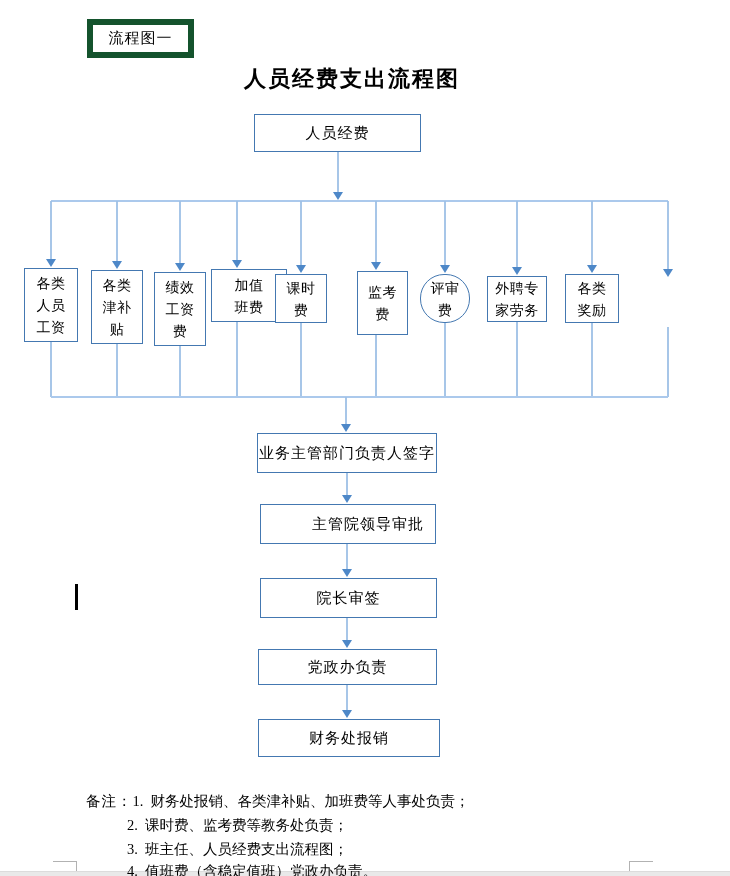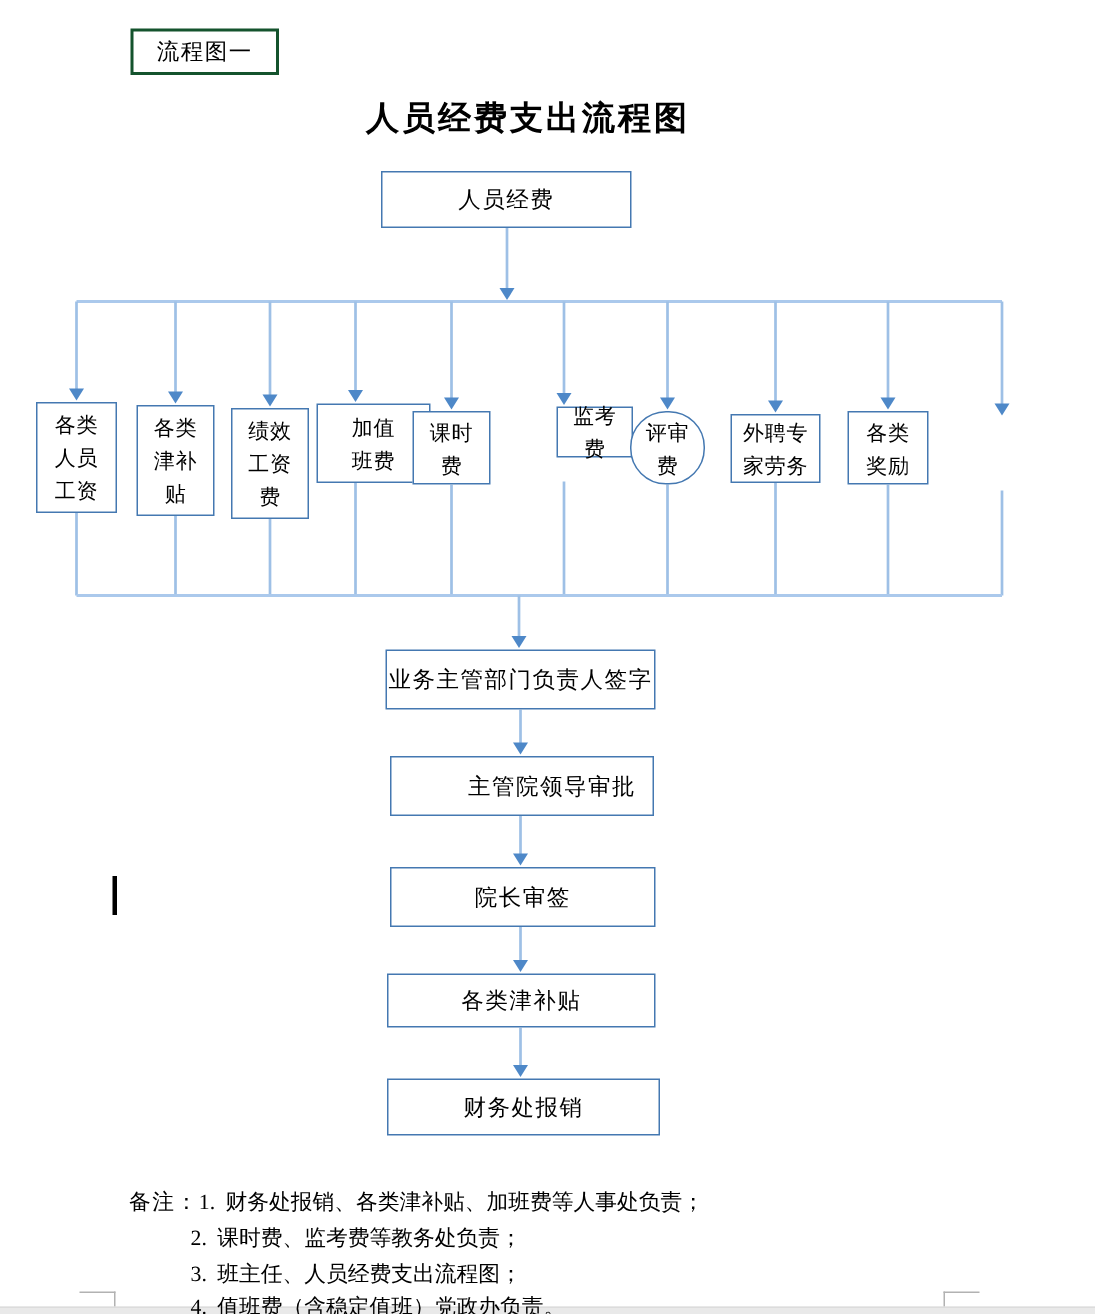--- a/index.html
+++ b/index.html
@@ -2,21 +2,21 @@
 <html style="--box-border: #4478b1;"><head>
 <meta charset="utf-8">
 <style>
   html,body{margin:0;padding:0;background:#fff;}
   .canvas{
     position:relative;width:730px;height:876px;background:#ffffff;
     font-family:"Liberation Sans","DejaVu Sans",sans-serif;color:#000;overflow:hidden;
   }
   .tag-box{
     position:absolute;left:87px;top:19px;width:95px;height:27px;
-    border:2px solid #14532d;display:flex;align-items:center;justify-content:center;
+    border:6px solid #14532d;display:flex;align-items:center;justify-content:center;
     font-size:15px;letter-spacing:1px;background:#fff;z-index:2;
   }
   .doc-title{
     position:absolute;left:0;top:64px;width:704px;text-align:center;
     font-size:22px;font-weight:700;letter-spacing:2px;z-index:2;
   }
   .fbox{
     position:absolute;box-sizing:border-box;background:#fff;
     border:1.5px solid var(--box-border,#4478b1);
     display:flex;align-items:center;justify-content:center;text-align:center;
@@ -102,33 +102,33 @@
   <div class="fbox branch" style="left: 91px; top: 270px; width: 52px; height: 74px;">各类
 津补
 贴</div>
   <div class="fbox branch" style="left: 154px; top: 272px; width: 52px; height: 74px;">绩效
 工资
 费</div>
   <div class="fbox branch" style="left: 211px; top: 269px; width: 76px; height: 53px;">加值
 班费</div>
   <div class="fbox branch" style="left: 275px; top: 274px; width: 52px; height: 49px;">课时
 费</div>
-  <div class="fbox branch" style="left: 371px; top: 271px; width: 51px; height: 34px;">监考
+  <div class="fbox branch" style="left: 357px; top: 271px; width: 51px; height: 64px;">监考
 费</div>
   <div class="fbox branch" style="left: 420px; top: 274px; width: 50px; height: 49px; border-radius: 24px;">评审
 费</div>
   <div class="fbox branch" style="left: 487px; top: 276px; width: 60px; height: 46px;">外聘专
 家劳务</div>
   <div class="fbox branch" style="left: 565px; top: 274px; width: 54px; height: 49px;">各类
 奖励</div>
 
   <div class="fbox chain" style="left: 257px; top: 433px; width: 180px; height: 40px;">业务主管部门负责人签字</div>
   <div class="fbox chain" style="left: 260px; top: 504px; width: 176px; height: 40px; padding-left: 40px;">主管院领导审批</div>
   <div class="fbox chain" style="left: 260px; top: 578px; width: 177px; height: 40px;">院长审签</div>
-  <div class="fbox chain" style="left: 258px; top: 649px; width: 179px; height: 36px;">各类津补贴</div>
+  <div class="fbox chain" style="left: 258px; top: 649px; width: 179px; height: 36px;">党政办负责</div>
   <div class="fbox chain" style="left: 258px; top: 719px; width: 182px; height: 38px;">财务处报销</div>
 
   <div class="text-cursor"></div>
 
   <div class="notes">
     <div class="note-line" style="top:792px;">
       <span class="note-label">备注：</span><span class="note-num">1.</span><span>财务处报销、各类津补贴、加班费等人事处负责；</span>
     </div>
     <div class="note-line note-indent" style="top:816px;">
       <span class="note-num">2.</span><span>课时费、监考费等教务处负责；</span>

